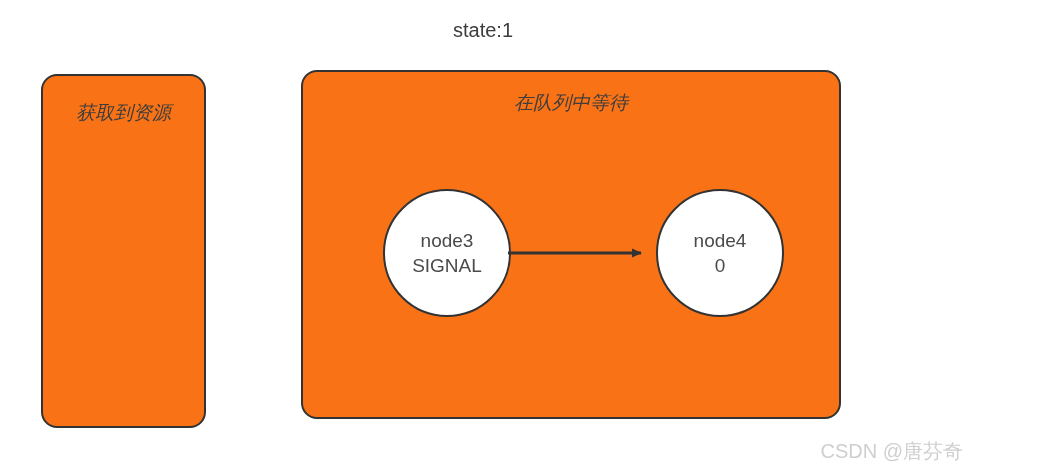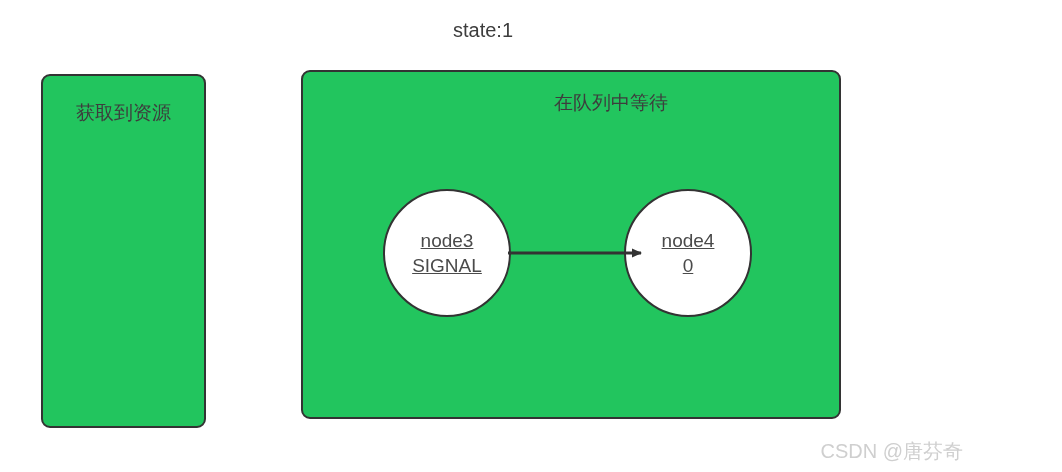--- a/index.html
+++ b/index.html
@@ -34,23 +34,24 @@
     font-size: 20px;
     line-height: 26px;
     color: #3d3d3d;
     white-space: nowrap;
   }
 
   
   .box {
     position: absolute;
     box-sizing: border-box;
-    background: #22c55e;
+    background: #f97316;
     border: 2px solid #333333;
-    border-radius: 9px;
+    border-radius: 16px;
+    font-style: italic;
   }
 
   #box-acquired {
     left: 41px;
     top: 74px;
     width: 165px;
     height: 354px;
   }
 
   #box-waiting {
@@ -65,47 +66,46 @@
     left: 0;
     width: 100%;
     text-align: center;
     font-size: 19px;
     line-height: 25px;
     color: #3d3d3d;
     white-space: nowrap;
   }
 
   #box-acquired .box-label { top: 24px; }
-  #box-waiting .box-label  { top: 18px; padding-left: 40px; }
+  #box-waiting .box-label  { top: 18px; }
 
   
   .node-circle {
     position: absolute;
     box-sizing: border-box;
     width: 128px;
     height: 128px;
     border: 2px solid #333333;
     border-radius: 50%;
     background: #ffffff;
     display: flex;
     flex-direction: column;
     align-items: center;
     justify-content: center;
   }
 
   #node-3 { left: 383px; top: 189px; }
-  #node-4 { left: 624px; top: 189px; }
+  #node-4 { left: 656px; top: 189px; }
 
   .node-line {
     font-size: 19px;
     line-height: 25px;
     color: #4a4a4a;
     text-align: center;
     white-space: nowrap;
-    text-decoration: underline;
   }
 
   
   #edge-node3-node4 {
     position: absolute;
     left: 505px;
     top: 236px;
     width: 148px;
     height: 34px;
     overflow: visible;

